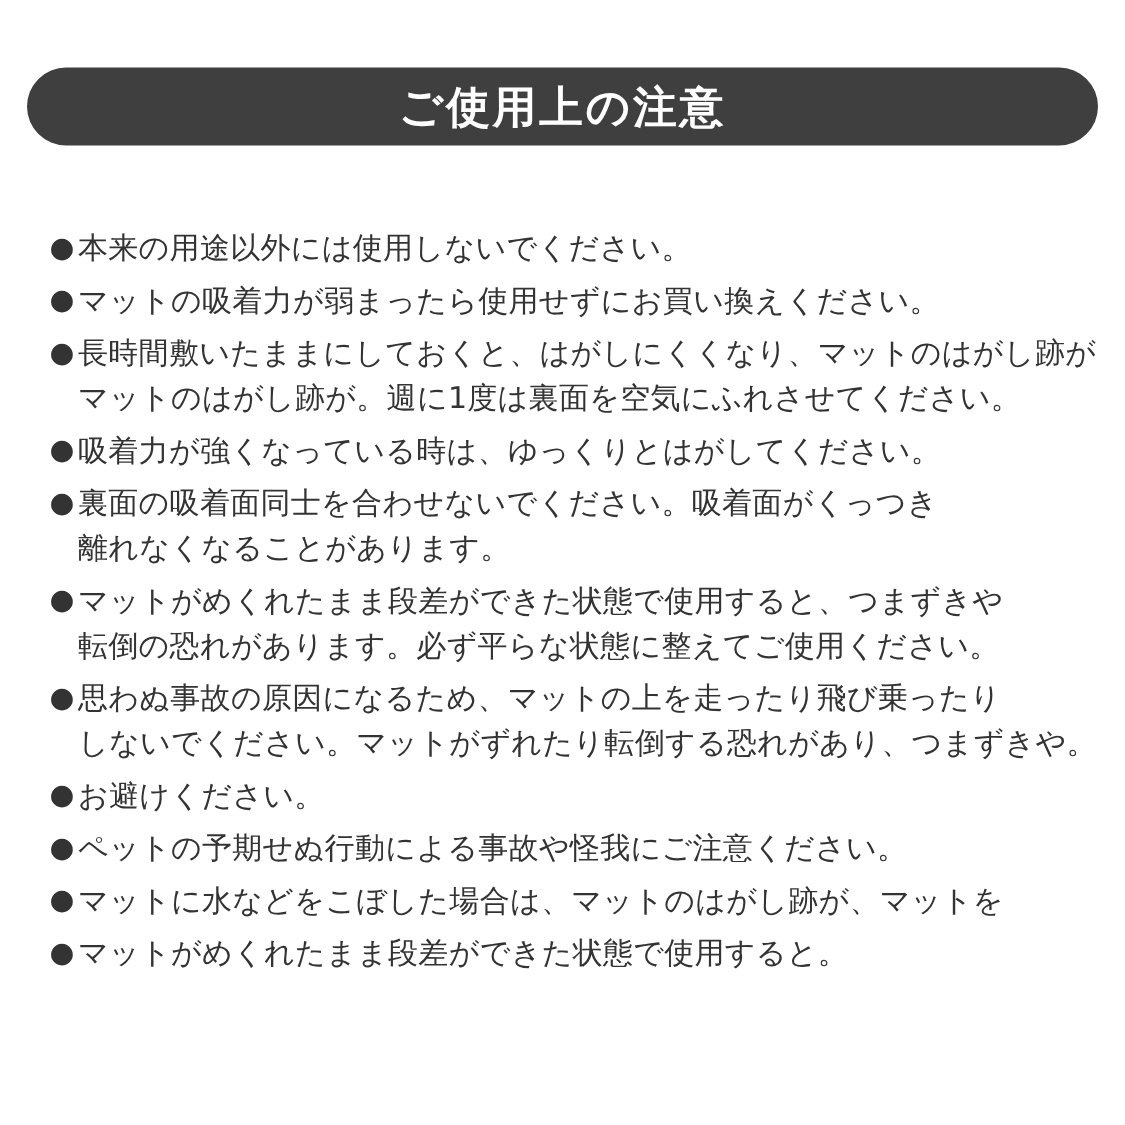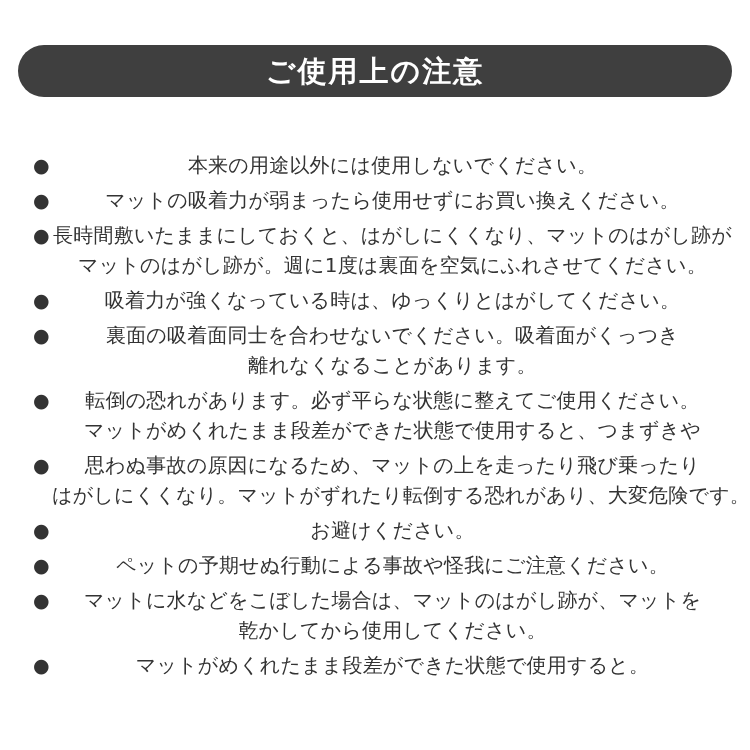--- a/index.html
+++ b/index.html
@@ -58,21 +58,20 @@
   .bullet {
     position: absolute;
     left: 0;
     top: 0;
     color: #333333;
     font-size: 19px;
     line-height: 30px;
   }
   .notice-line {
     white-space: nowrap;
-    text-align: center;
   }
 </style>
 </head>
 <body>
 
 <div class="page">
 
   <div class="header-bar" style="background: rgb(63, 63, 63);">
     <div class="header-title" style="color: rgb(255, 255, 255);">ご使用上の注意</div>
   </div>
@@ -93,37 +92,37 @@
       <li class="notice-item" style="color: rgb(51, 51, 51);">
       <span class="bullet" style="color: rgb(51, 51, 51);">●</span>
       <span class="notice-text"><div class="notice-line">吸着力が強くなっている時は、ゆっくりとはがしてください。</div></span>
     </li>
       <li class="notice-item" style="color: rgb(51, 51, 51);">
       <span class="bullet" style="color: rgb(51, 51, 51);">●</span>
       <span class="notice-text"><div class="notice-line">裏面の吸着面同士を合わせないでください。吸着面がくっつき</div><div class="notice-line">離れなくなることがあります。</div></span>
     </li>
       <li class="notice-item" style="color: rgb(51, 51, 51);">
       <span class="bullet" style="color: rgb(51, 51, 51);">●</span>
-      <span class="notice-text"><div class="notice-line">転倒の恐れがあります。必ず平らな状態に整えてご使用ください。</div><div class="notice-line">マットがめくれたまま段差ができた状態で使用すると、つまずきや</div></span>
+      <span class="notice-text"><div class="notice-line">マットがめくれたまま段差ができた状態で使用すると、つまずきや</div><div class="notice-line">転倒の恐れがあります。必ず平らな状態に整えてご使用ください。</div></span>
     </li>
       <li class="notice-item" style="color: rgb(51, 51, 51);">
       <span class="bullet" style="color: rgb(51, 51, 51);">●</span>
-      <span class="notice-text"><div class="notice-line">思わぬ事故の原因になるため、マットの上を走ったり飛び乗ったり</div><div class="notice-line">はがしにくくなり。マットがずれたり転倒する恐れがあり、大変危険です。</div></span>
+      <span class="notice-text"><div class="notice-line">思わぬ事故の原因になるため、マットの上を走ったり飛び乗ったり</div><div class="notice-line">しないでください。マットがずれたり転倒する恐れがあり、つまずきや。</div></span>
     </li>
       <li class="notice-item" style="color: rgb(51, 51, 51);">
       <span class="bullet" style="color: rgb(51, 51, 51);">●</span>
       <span class="notice-text"><div class="notice-line">お避けください。</div></span>
     </li>
       <li class="notice-item" style="color: rgb(51, 51, 51);">
       <span class="bullet" style="color: rgb(51, 51, 51);">●</span>
       <span class="notice-text"><div class="notice-line">ペットの予期せぬ行動による事故や怪我にご注意ください。</div></span>
     </li>
       <li class="notice-item" style="color: rgb(51, 51, 51);">
       <span class="bullet" style="color: rgb(51, 51, 51);">●</span>
-      <span class="notice-text"><div class="notice-line">マットに水などをこぼした場合は、マットのはがし跡が、マットを</div><div class="notice-line">乾かしてから使用してください。</div></span>
+      <span class="notice-text"><div class="notice-line">マットに水などをこぼした場合は、マットのはがし跡が、マットを</div></span>
     </li>
       <li class="notice-item" style="color: rgb(51, 51, 51);">
       <span class="bullet" style="color: rgb(51, 51, 51);">●</span>
       <span class="notice-text"><div class="notice-line">マットがめくれたまま段差ができた状態で使用すると。</div></span>
     </li>
     </ul>
 
 </div>
 
 </body></html>

